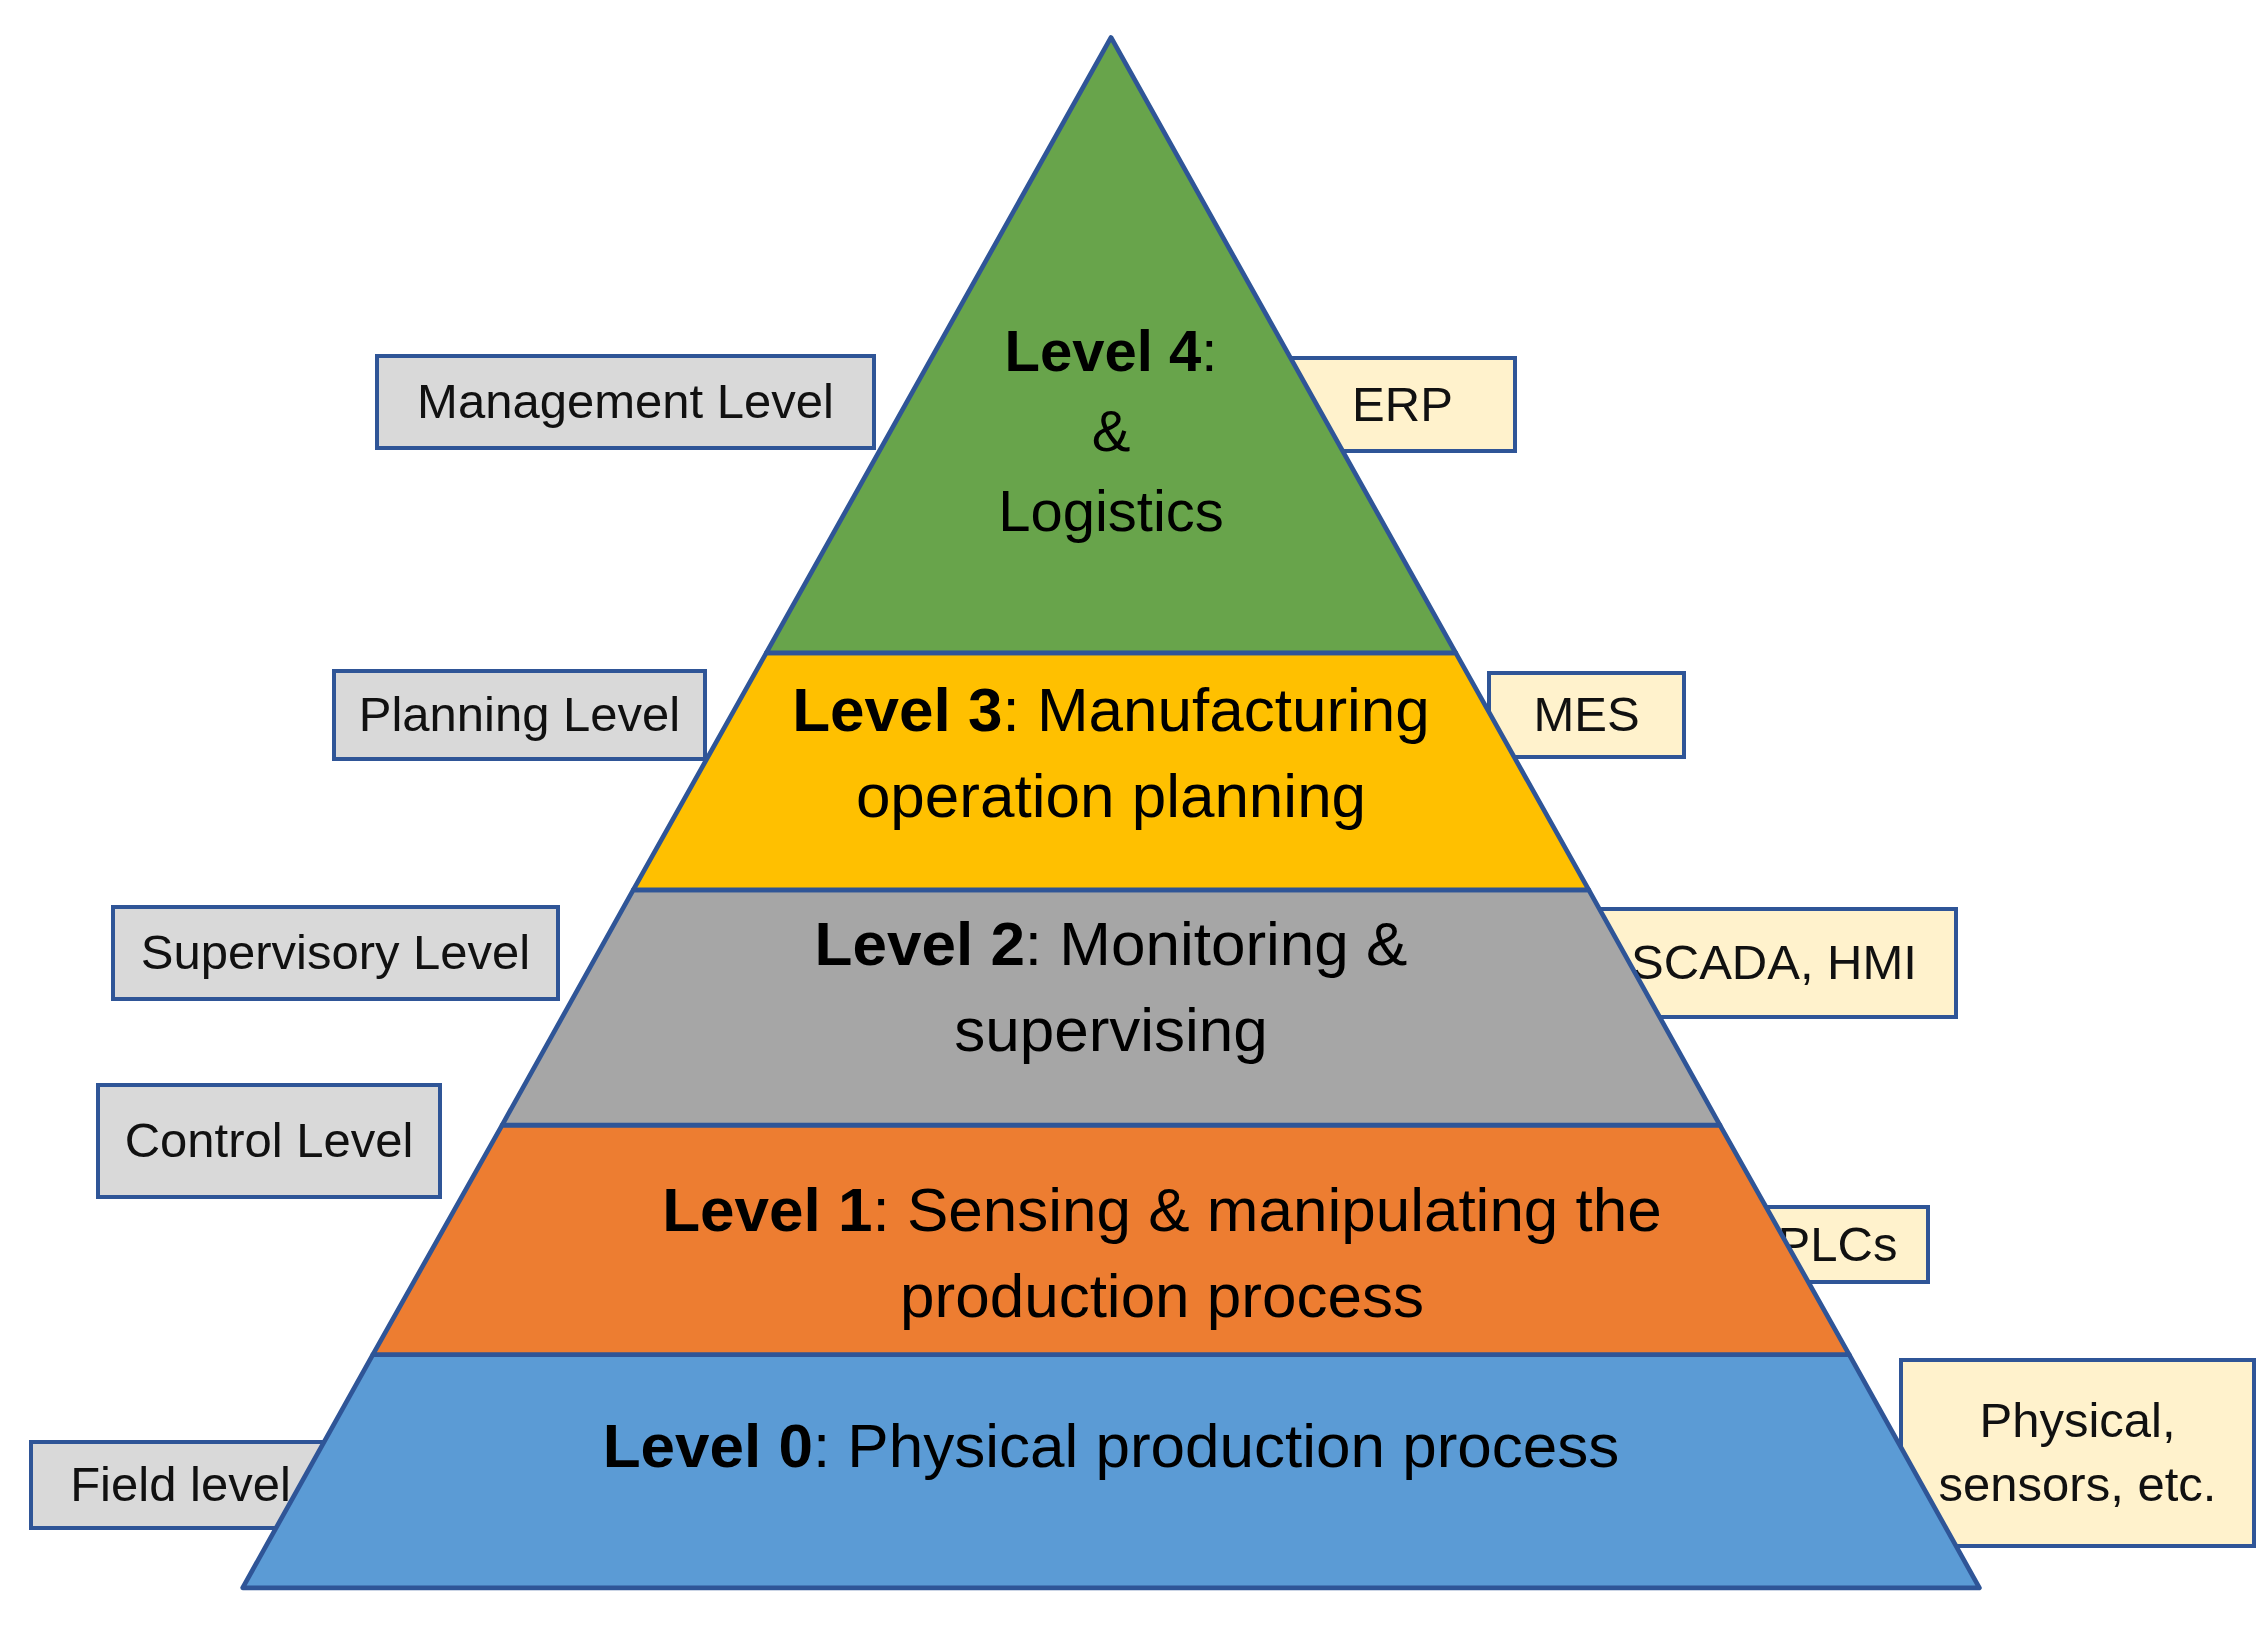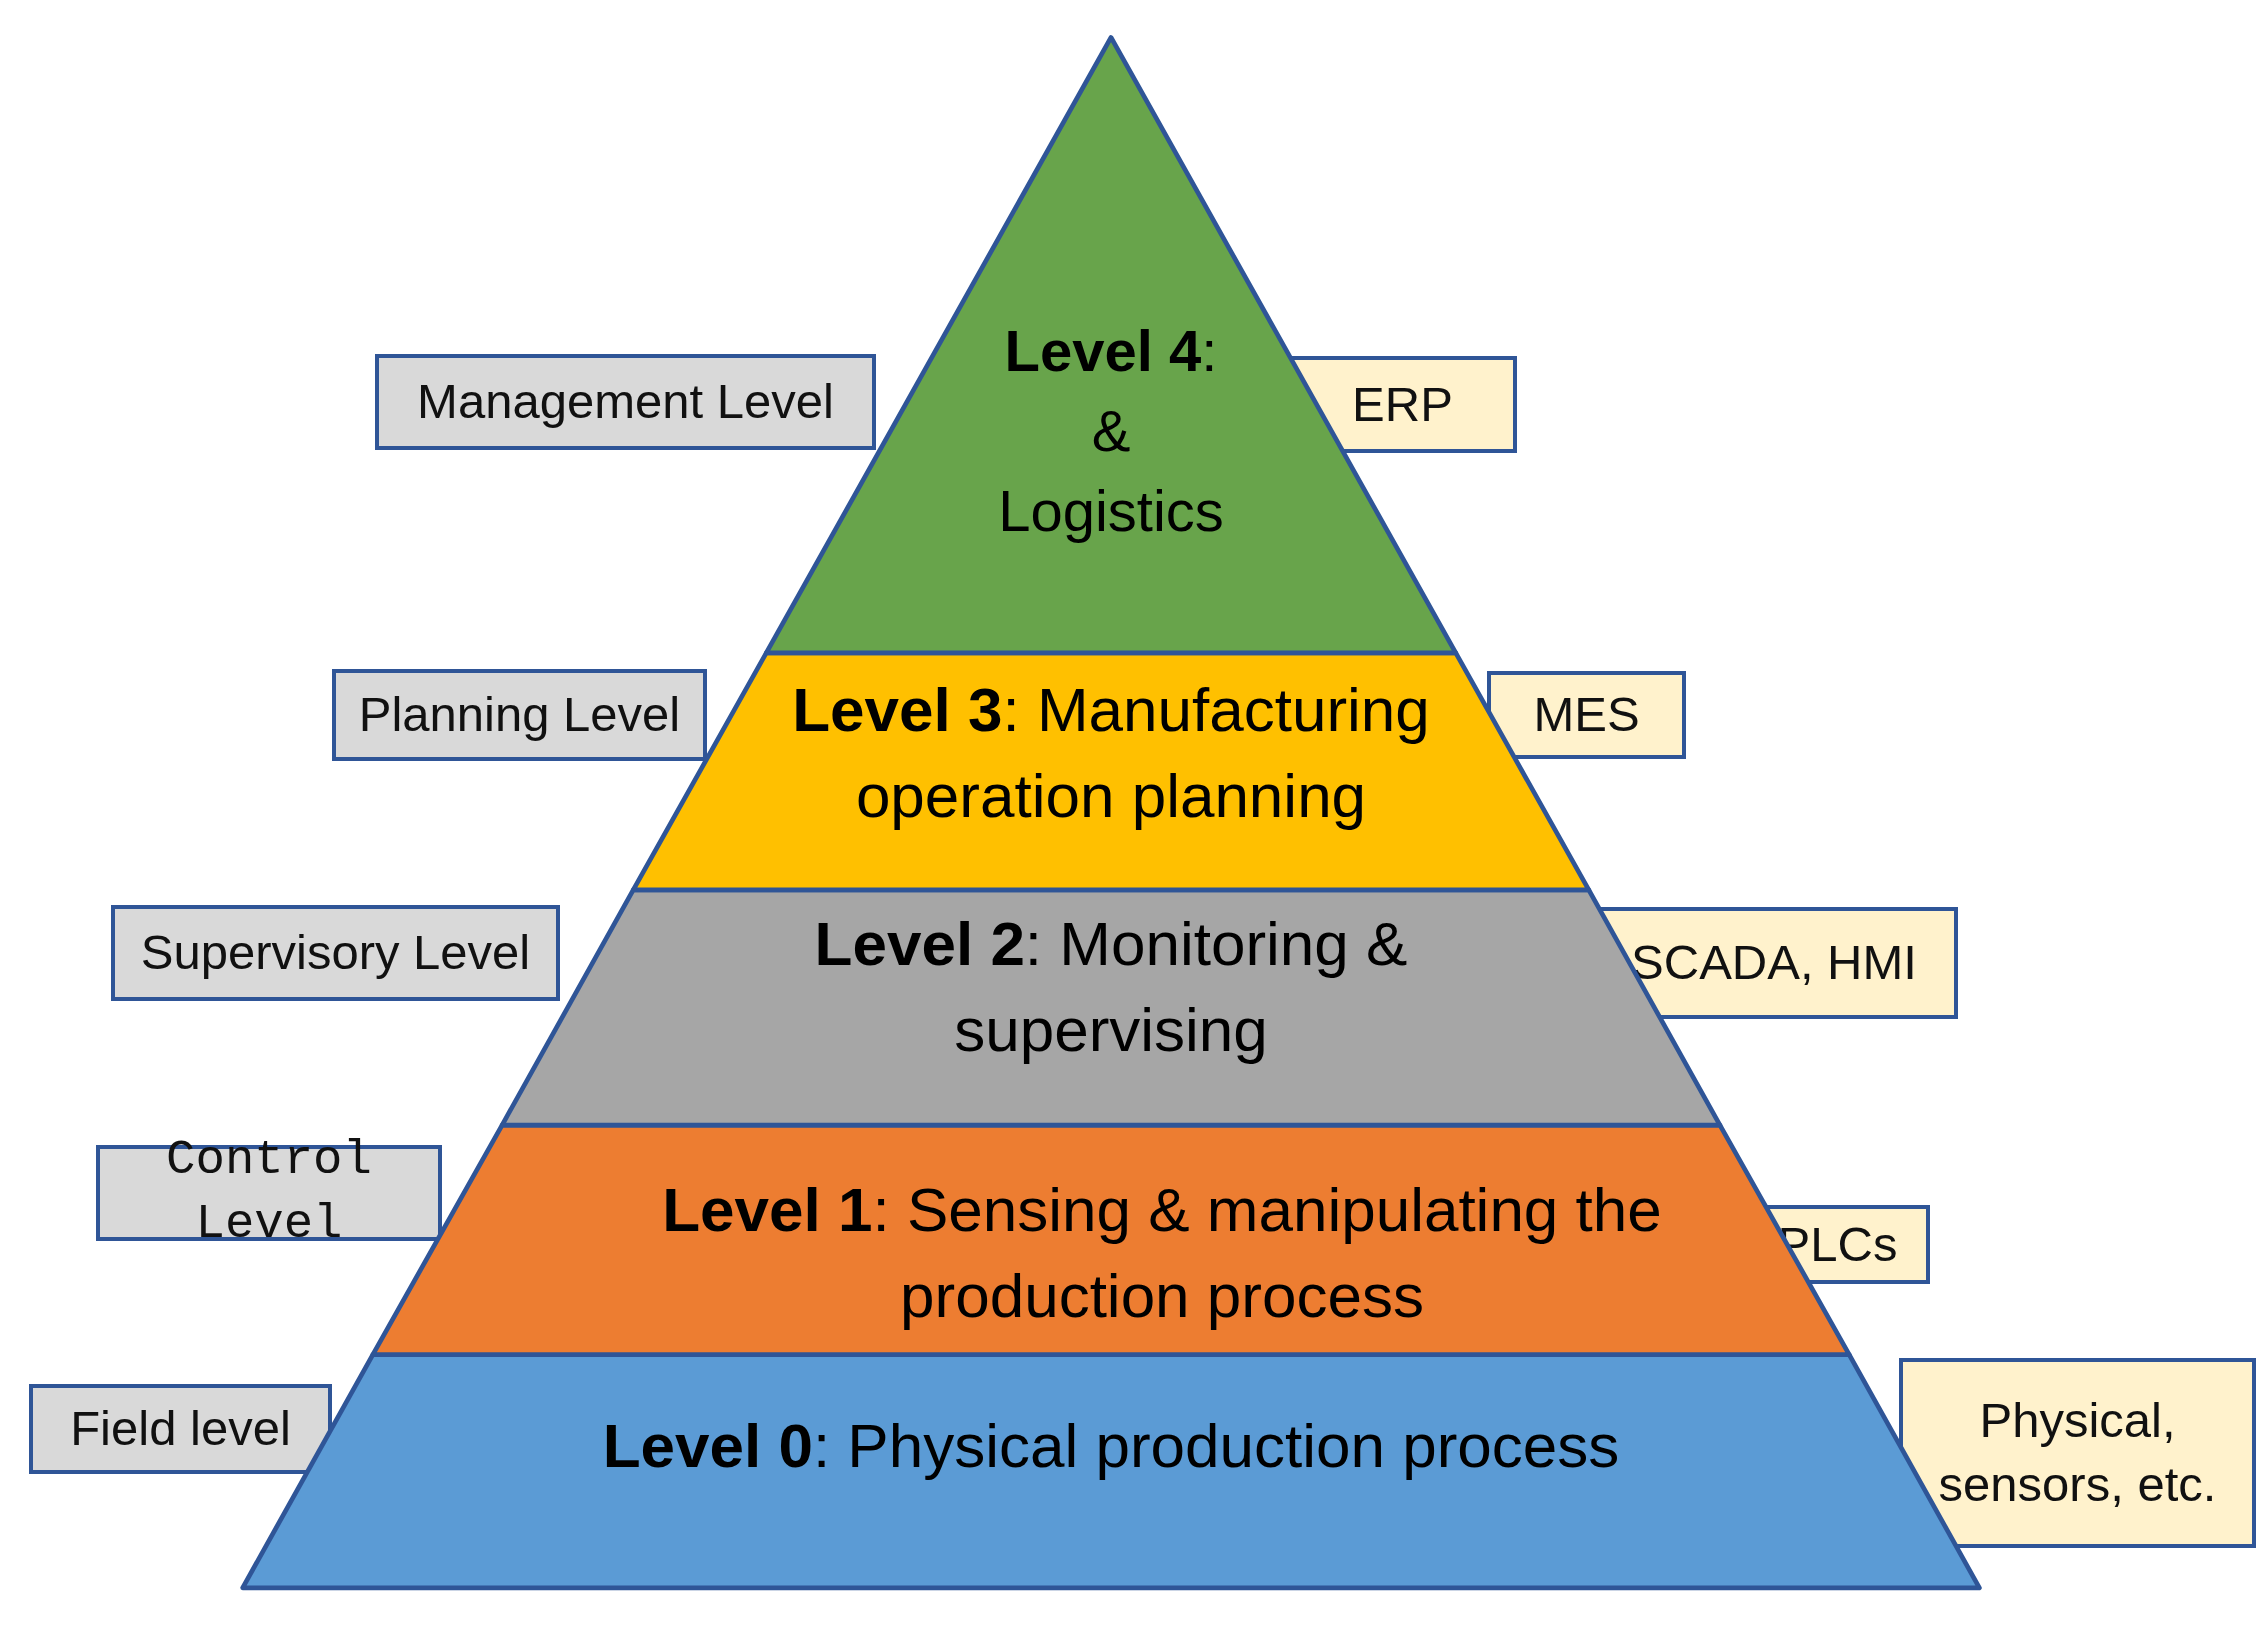--- a/index.html
+++ b/index.html
@@ -62,24 +62,24 @@
 
   <div class="label left" style="left:375px; top:354px; width:501px; height:96px;">
     <span>Management Level</span>
   </div>
   <div class="label left" style="left:332px; top:669px; width:375px; height:92px;">
     <span>Planning Level</span>
   </div>
   <div class="label left" style="left:111px; top:905px; width:449px; height:96px;">
     <span>Supervisory Level</span>
   </div>
-  <div class="label left" style="left:96px; top:1145px; width:346px; height:96px;font-family:Liberation Mono, monospace;">
+  <div class="label left" style="left:96px; top:1083px; width:346px; height:116px;">
     <span>Control Level</span>
   </div>
-  <div class="label left" style="left:29px; top:1384px; width:303px; height:90px;">
+  <div class="label left" style="left:29px; top:1440px; width:303px; height:90px;">
     <span>Field level</span>
   </div>
 
   <div class="label right" style="left:1288px; top:356px; width:229px; height:97px;">
     <span>ERP</span>
   </div>
   <div class="label right" style="left:1487px; top:671px; width:199px; height:88px;">
     <span>MES</span>
   </div>
   <div class="label right" style="left:1590px; top:907px; width:368px; height:112px;">

